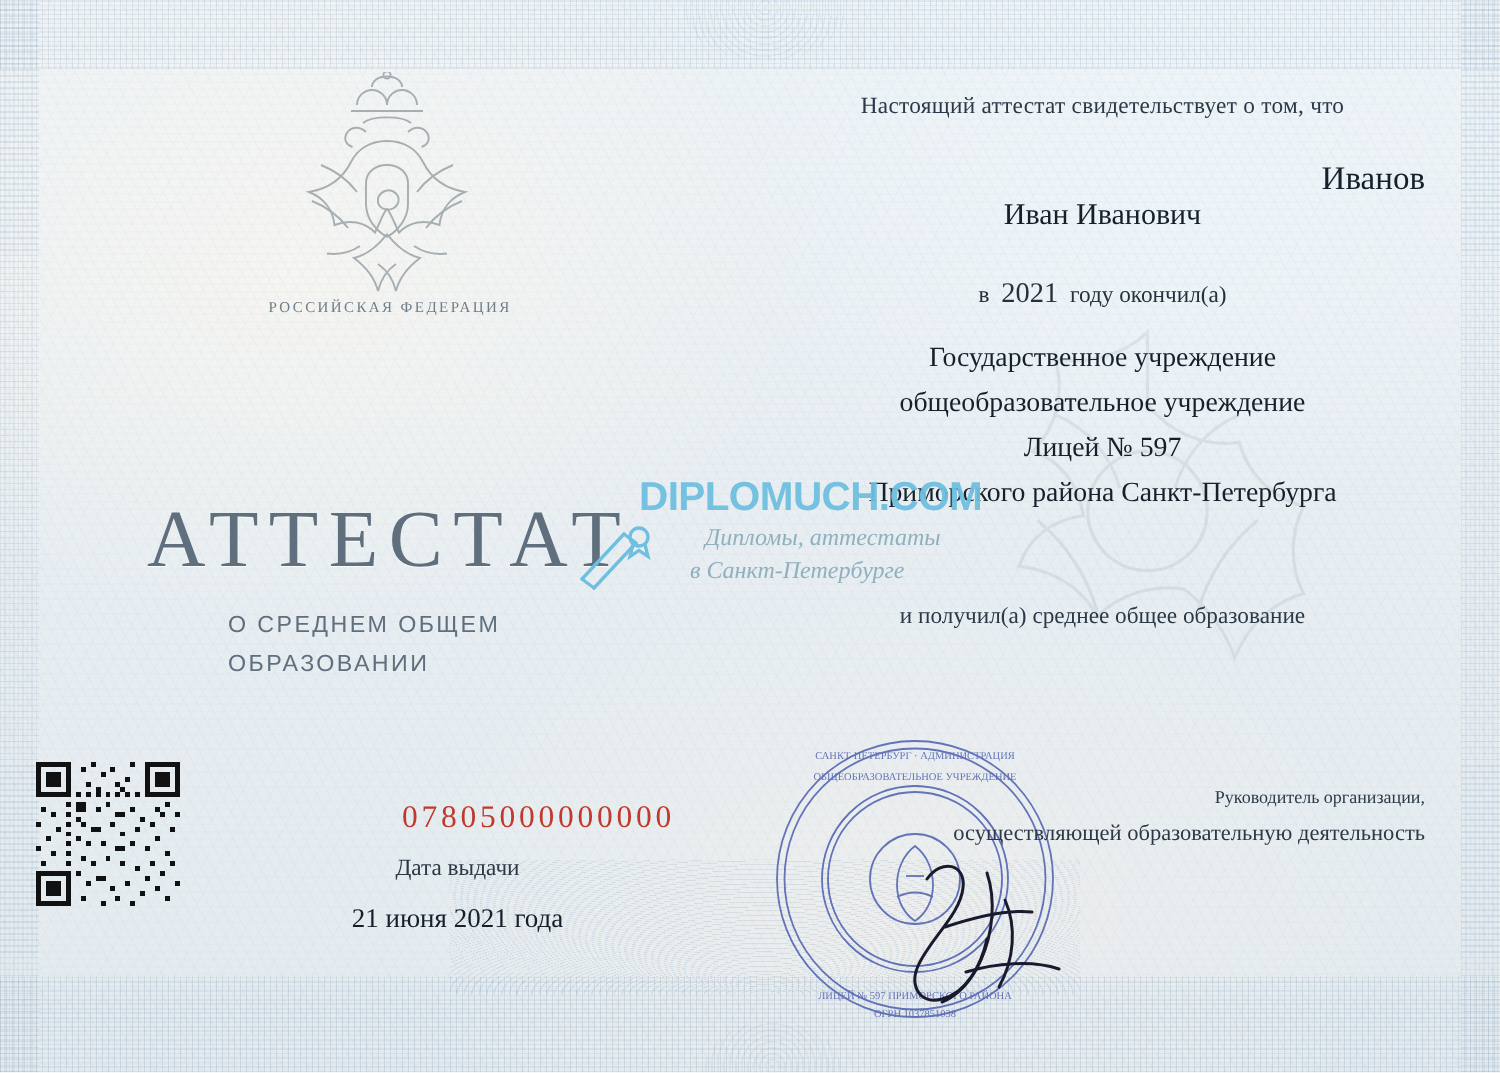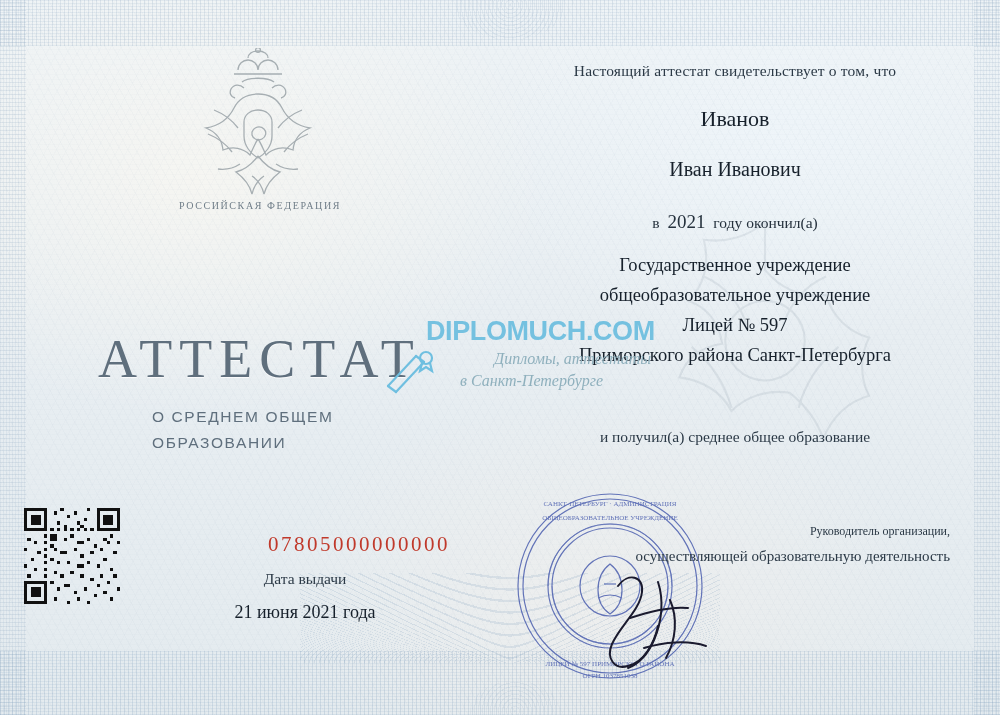--- a/index.html
+++ b/index.html
@@ -156,23 +156,24 @@
   }
   .r-lead {
     font-size: 15.5px;
     color: #2b3946;
     letter-spacing: .2px;
   }
   .r-name {
     margin-top: 26px;
     font-size: 22px;
     color: #16202b;
+    text-align: right;
   }
   .r-name2 {
-    margin-top: 26px;
+    margin-top: 0;
     font-size: 20px;
     color: #16202b;
   }
   .r-year-line {
     margin-top: 30px;
     font-size: 15.5px;
   }
   .r-year-line .yr {
     font-size: 19px;
     padding: 0 4px;
@@ -212,21 +213,21 @@
     white-space: nowrap;
   }
   .wm-sub1, .wm-sub2 {
     position: absolute;
     font-family: "Liberation Serif", serif;
     font-style: italic;
     font-size: 16px;
     color: #8fb0bd;
     white-space: nowrap;
   }
-  .wm-sub1 { left: 88px; top: 34px; margin-left: 24px; }
+  .wm-sub1 { left: 88px; top: 34px; }
   .wm-sub2 { left: 78px; top: 56px; }
   .wm-icon {
     position: absolute;
     left: 0px;
     top: 30px;
     width: 58px;
     height: 50px;
     color: #6fbfe0;
   }
 

